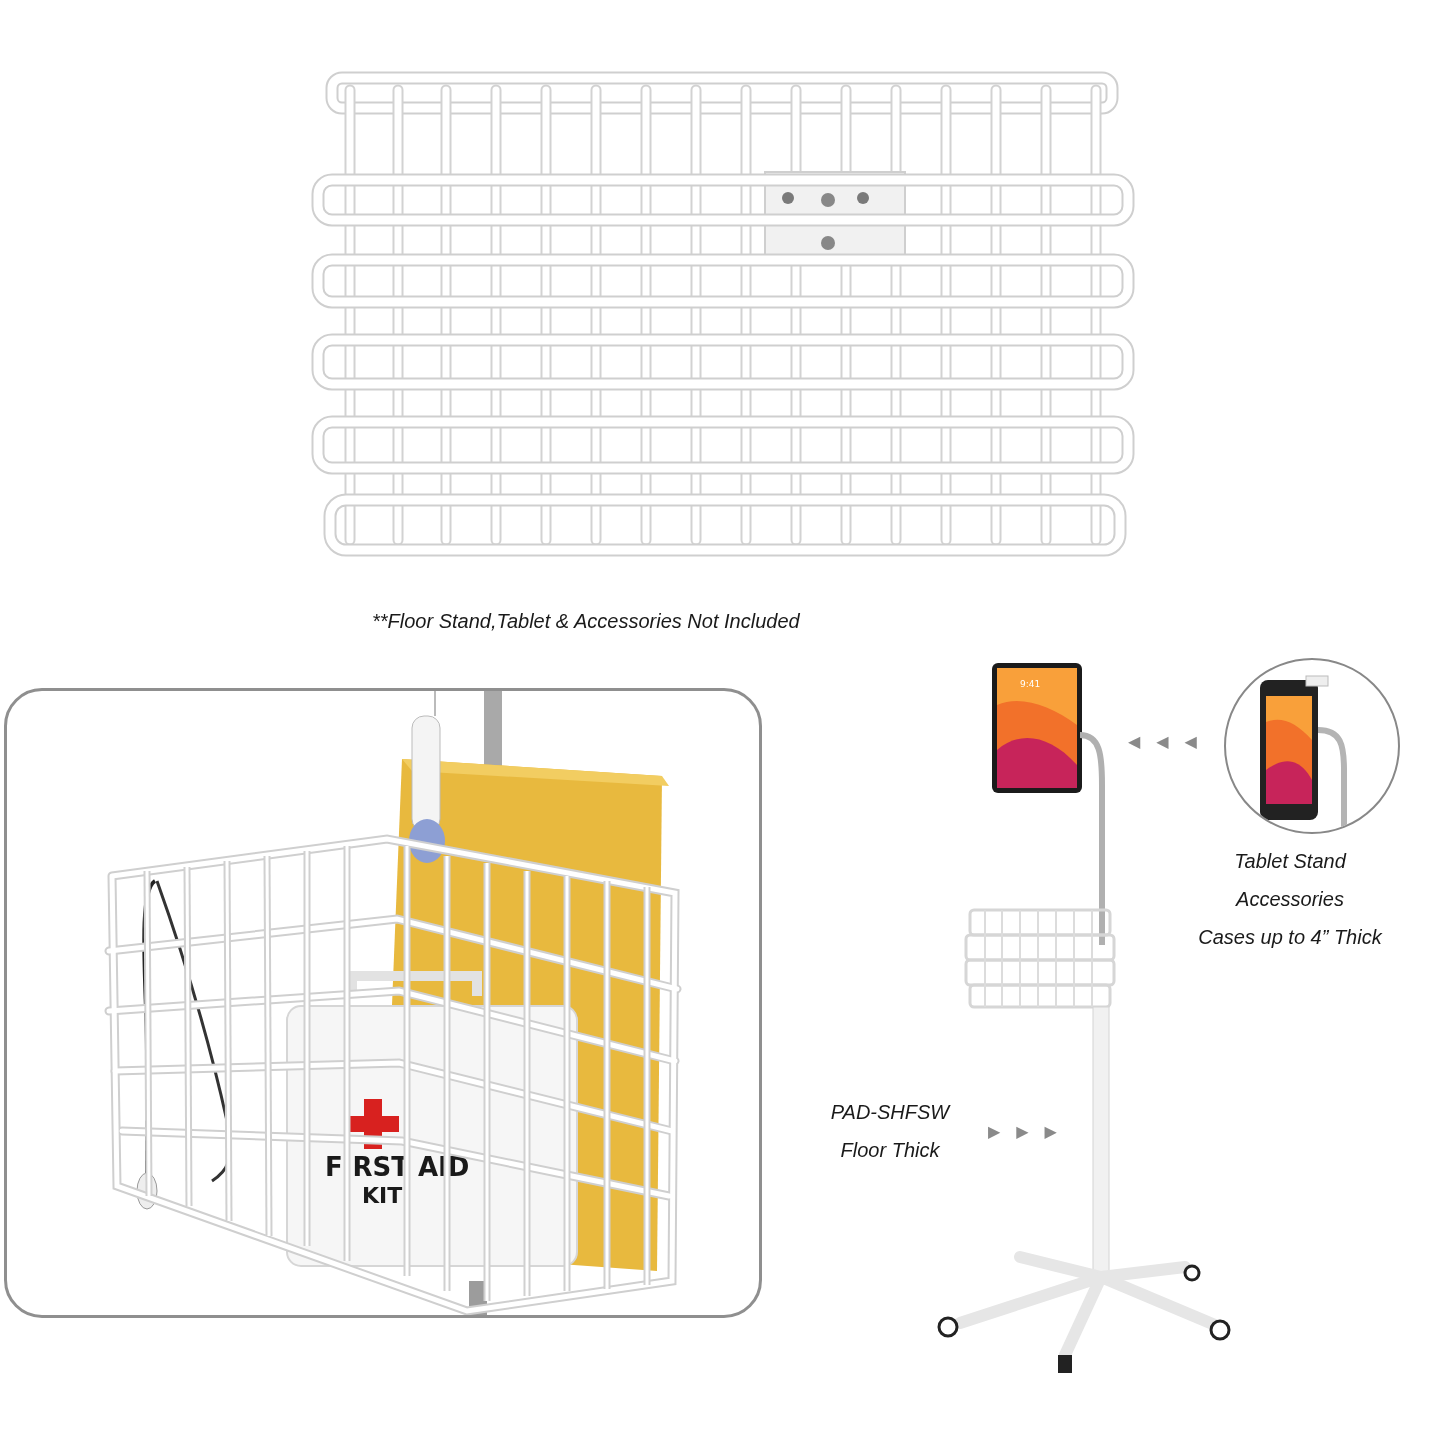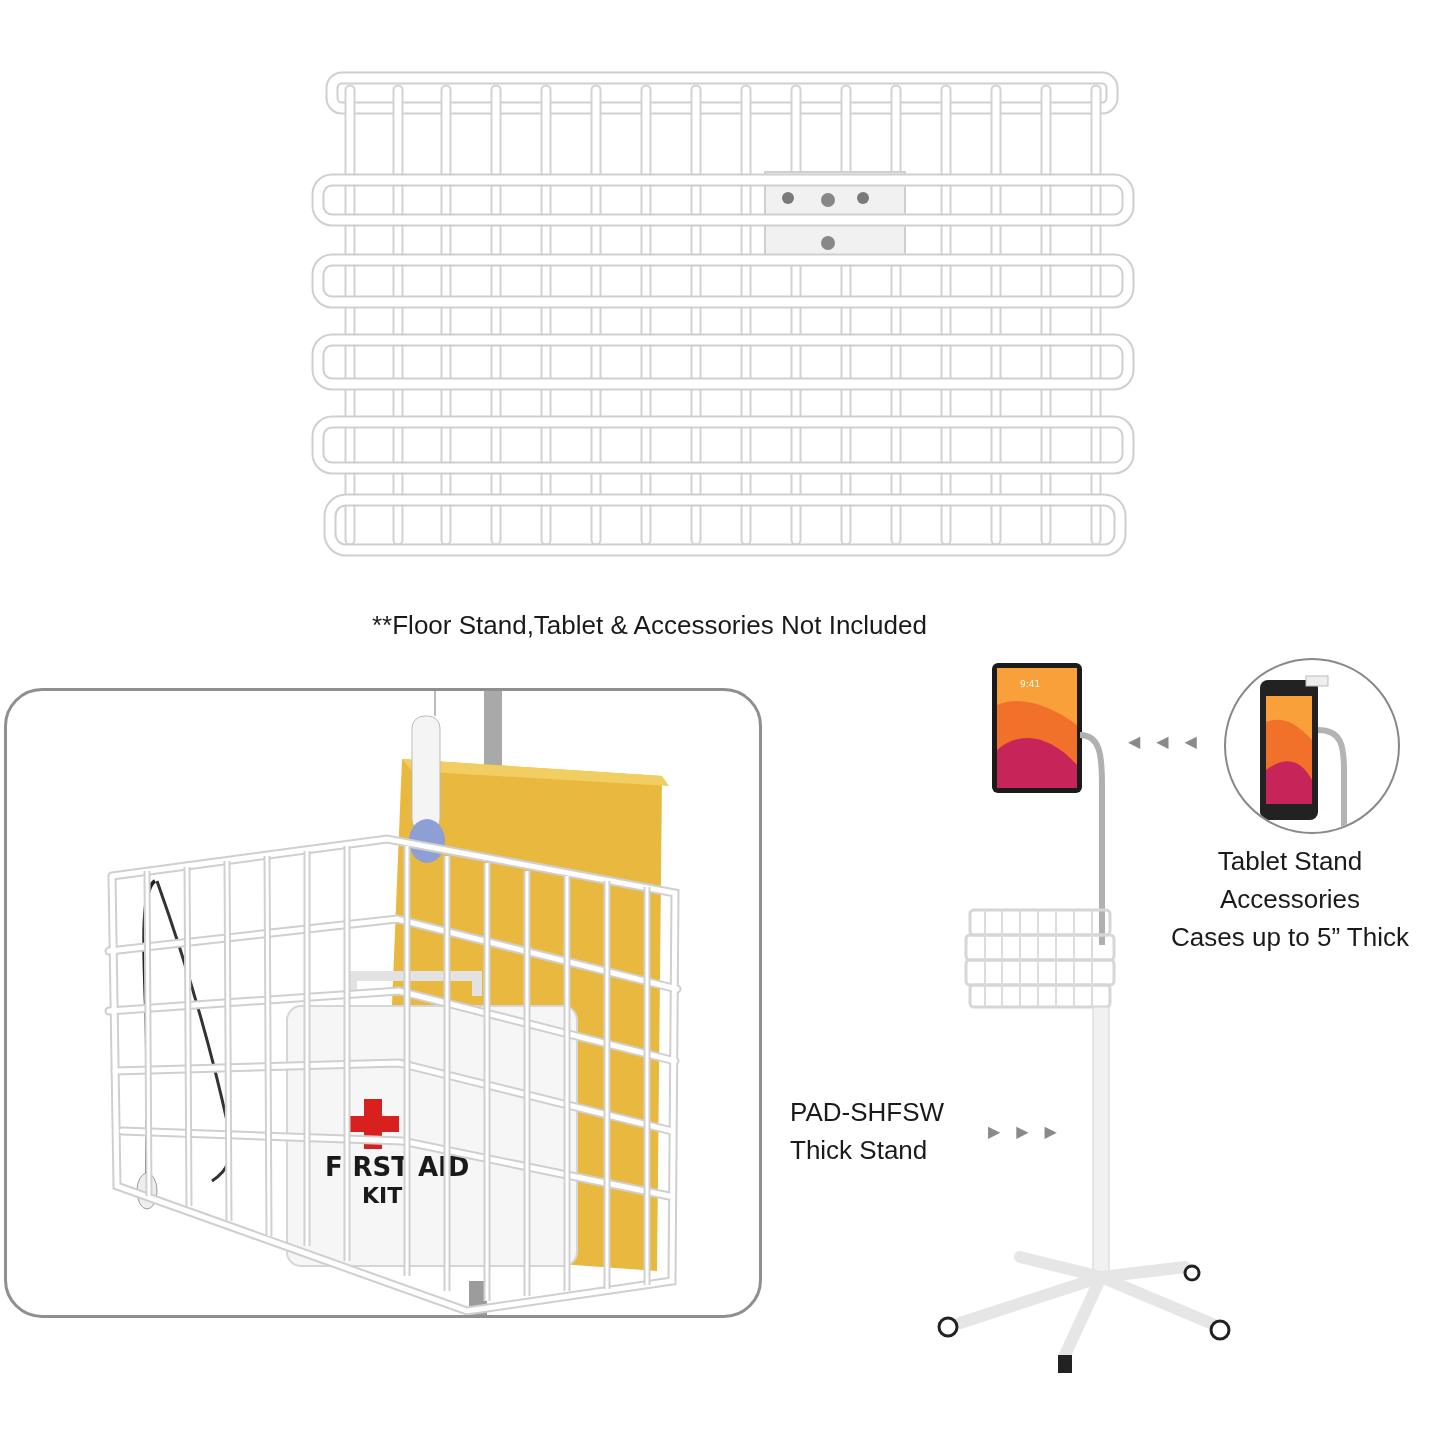--- a/index.html
+++ b/index.html
@@ -1,21 +1,21 @@
 <!DOCTYPE html>
 <html><head>
 <meta charset="utf-8">
 <style>
   html,body{margin:0;padding:0;background:#ffffff;}
   body{width:1445px;height:1445px;position:relative;overflow:hidden;font-family:"Liberation Sans",sans-serif;color:#111;}
   .abs{position:absolute;}
-  .caption{font-size:26px;color:#1a1a1a;white-space:nowrap;}
+  .caption{font-style:italic;font-size:20px;color:#1a1a1a;white-space:nowrap;}
   .disclaimer{left:372px;top:610px;}
   .label-right{left:1140px;top:842px;width:300px;text-align:center;line-height:38px;}
-  .label-stand{left:790px;top:1093px;width:200px;text-align:left;line-height:38px;}
+  .label-stand{left:790px;top:1093px;width:200px;text-align:center;line-height:38px;}
   .arrows{font-size:16px;color:#8a8a8a;letter-spacing:16px;}
   .inset-frame{left:4px;top:688px;width:758px;height:630px;border:3px solid #8f8f8f;border-radius:38px;box-sizing:border-box;background:#fff;overflow:hidden;}
   .zoom-circle{left:1224px;top:658px;width:176px;height:176px;border:2px solid #888;border-radius:50%;box-sizing:border-box;background:#fff;overflow:hidden;}
   svg{display:block;}
 </style>
 </head>
 <body>
 
 <div class="abs" style="left:310px;top:70px;">
   <svg width="830" height="500" viewBox="0 0 830 500">
@@ -215,19 +215,19 @@
     <rect x="80" y="16" width="22" height="10" fill="#eee" stroke="#bbb"></rect>
   </svg>
 </div>
 
 <div class="abs arrows" style="left:1128px;top:732px;">◀◀◀</div>
 <div class="abs arrows" style="left:988px;top:1122px;">▶▶▶</div>
 
 <div class="abs caption label-right">
   <div>Tablet Stand</div>
   <div>Accessories</div>
-  <div>Cases up to 5” Thick</div>
+  <div>Cases up to 4” Thick</div>
 </div>
 
 <div class="abs caption label-stand">
   <div>PAD-SHFSW</div>
-  <div>Thick Stand</div>
+  <div>Floor Thick</div>
 </div>
 
 </body></html>

